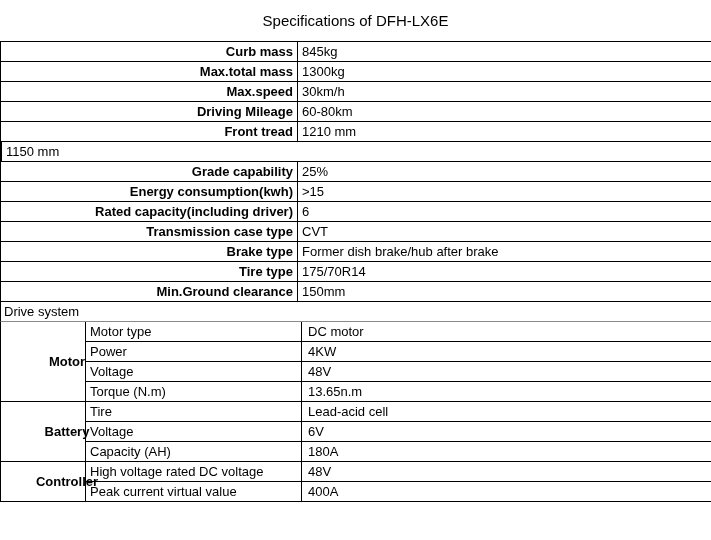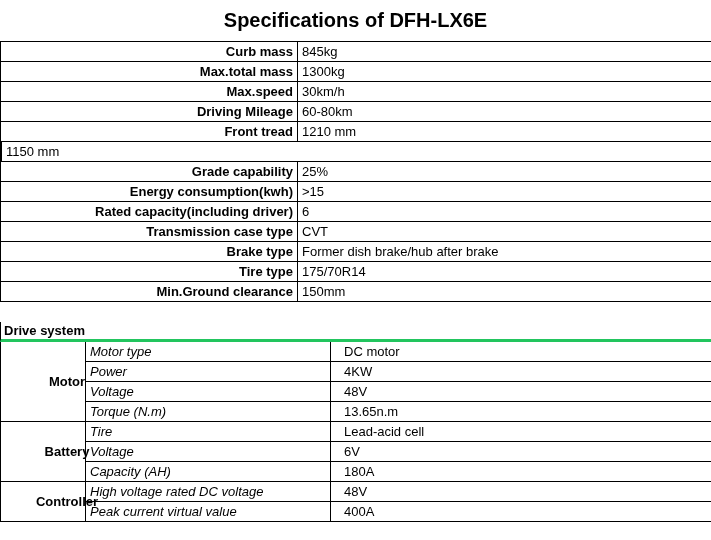--- a/index.html
+++ b/index.html
@@ -9,22 +9,22 @@
     overflow: hidden;
   }
   body {
     font-family: "Liberation Sans", "DejaVu Sans", sans-serif;
     color: #000000;
     font-size: 13px;
   }
   .title {
     height: 41px;
     display: flex; align-items: center; justify-content: center;
-    font-weight: bold;
-    font-size: 20px;
+    font-weight: normal;
+    font-size: 15px;
   }
   .top-section {
     border-top: 1px solid #000;
     border-left: 1px solid #000;
   }
   .spec-row {
     display: flex;
     height: 20px;
     border-bottom: 1px solid #000;
   }
@@ -38,25 +38,24 @@
   .spec-value {
     flex: 1;
     border-left: 1px solid #000;
     display: flex; align-items: center;
     padding-left: 4px;
     white-space: nowrap; overflow: hidden;
   }
   .drive-header {
     height: 20px;
     border-left: 1px solid #000;
-    border-bottom: 3px solid #22c55e;
+    border-bottom: 1px solid #22c55e;
     display: flex; align-items: center;
     padding-left: 3px;
-    font-weight: bold;
-    margin-top: 20px;
+    font-weight: normal;
   }
   .bottom-section {
     border-left: 1px solid #000;
   }
   .group { display: flex; }
   .group-name {
     width: 84px;
     display: flex; align-items: center; justify-content: center;
     font-weight: bold;
     border-bottom: 1px solid #000;
@@ -66,28 +65,28 @@
   .group-row {
     display: flex;
     height: 20px;
     border-bottom: 1px solid #000;
   }
   .prop-cell {
     width: 216px;
     border-left: 1px solid #000;
     display: flex; align-items: center;
     padding-left: 4px;
-    white-space: nowrap; overflow: hidden; font-style: italic;
+    white-space: nowrap; overflow: hidden;
   }
   .val-cell {
     flex: 1;
     border-left: 1px solid #000;
     display: flex; align-items: center;
-    padding-left: 13px;
-    white-space: nowrap; overflow: hidden; margin-left: 29px;
+    padding-left: 6px;
+    white-space: nowrap; overflow: hidden;
   }
 </style>
 </head>
 <body>
 
 <div class="title">Specifications of DFH-LX6E</div>
 
 <div class="top-section">
 
   <div class="spec-row">

